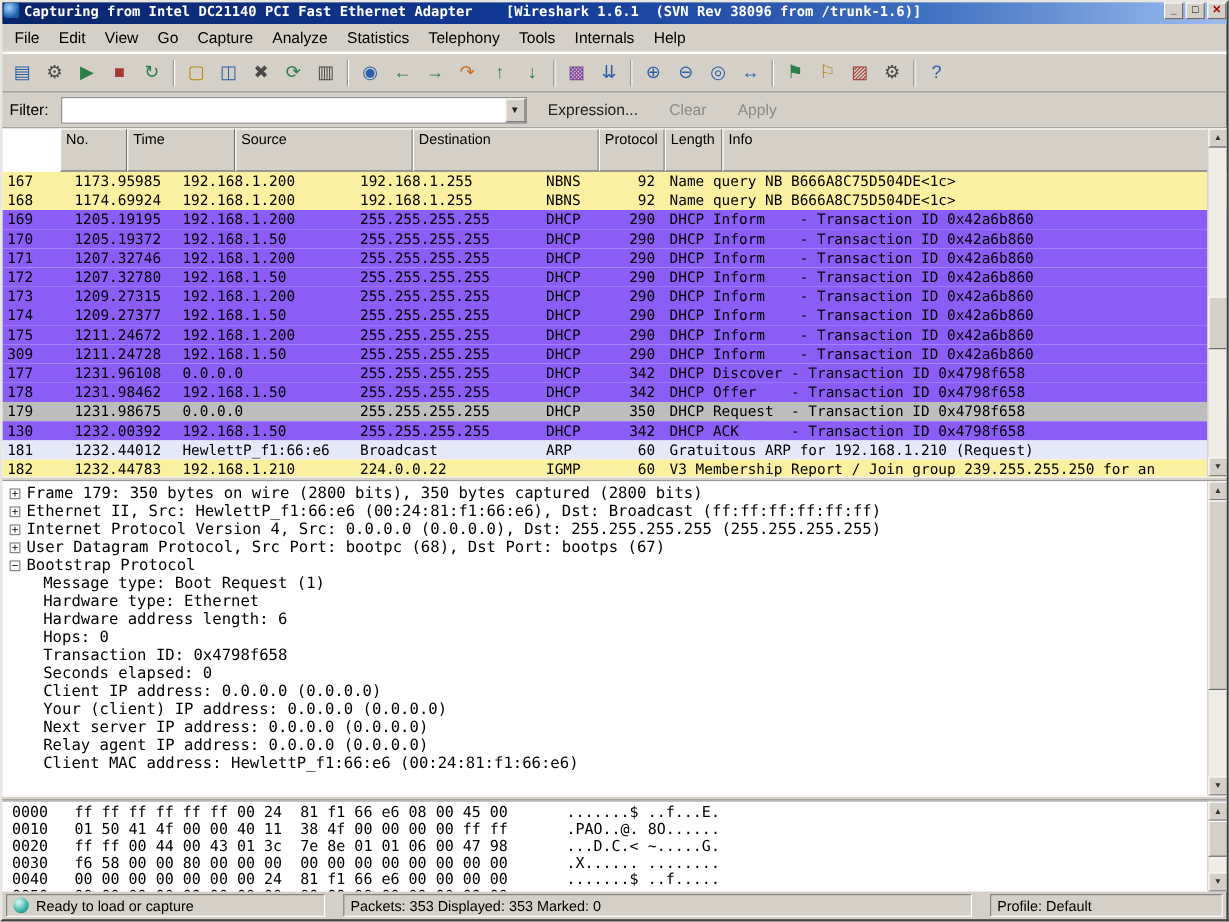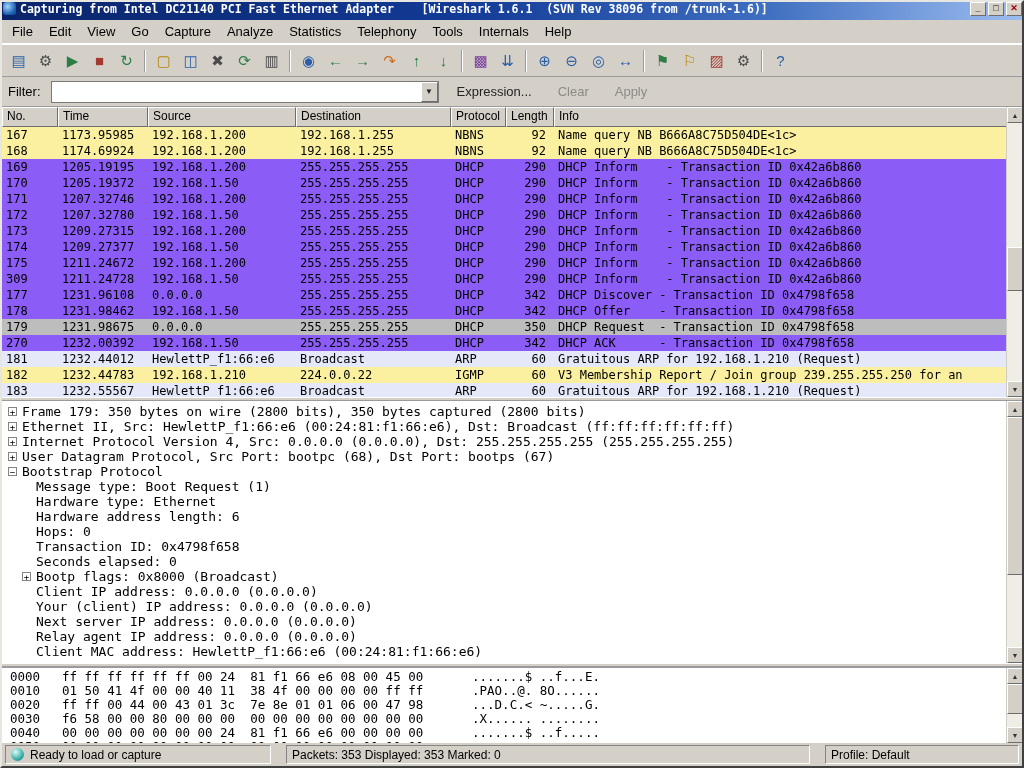--- a/index.html
+++ b/index.html
@@ -32,21 +32,21 @@
   .filterbar { flex: 0 0 30px; display: flex; align-items: center; gap: 10px; padding: 0 6px; border-bottom: 1px solid #9a9a9a; }
   .filter-label { font-size: 13px; }
   .filter-combo { width: 388px; height: 22px; background: #fff; border: 1px solid #7a7a7a; display: flex; }
   .filter-input { flex: 1; border: none; outline: none; font-size: 13px; padding: 0 3px; background: #fff; font-family: "Liberation Sans", sans-serif; }
   .combo-btn { width: 17px; background: #d4d0c8; border: 1px solid; border-color: #fff #6d6d6d #6d6d6d #fff; font-size: 8px; display: flex; align-items: center; justify-content: center; color: #222; }
   .flat-btn { font-size: 13px; padding: 3px 8px; background: transparent; border: none; font-family: "Liberation Sans", sans-serif; color: #222; }
   .flat-btn.dim { color: #8a8a86; }
 
   
   .plist { flex: 0 0 290px; position: relative; background: #fff; overflow: hidden; }
-  .plist-header { display: flex; height: 20px; }
+  .plist-header { display: flex; height: 36px; margin-left: 48px; }
   .hcell { background: #d4d0c8; border: 1px solid; border-color: #fff #6d6d6d #6d6d6d #fff; font-size: 12px; padding: 1px 0 0 4px; overflow: hidden; white-space: nowrap; }
   .c-no { width: 56px; flex: 0 0 56px; }
   .c-time { width: 90px; flex: 0 0 90px; }
   .c-src { width: 148px; flex: 0 0 148px; }
   .c-dst { width: 155px; flex: 0 0 155px; }
   .c-proto { width: 55px; flex: 0 0 55px; }
   .c-len { width: 48px; flex: 0 0 48px; }
   .c-info { flex: 1; }
   .plist-body { height: 272px; overflow: hidden; font-family: "DejaVu Sans Mono", monospace; font-size: 12px; }
   .prow { display: flex; height: 16px; line-height: 16px; }
@@ -346,21 +346,21 @@
         <div class="prow selected">
         <span class="c-no">179</span>
         <span class="c-time">1231.98675</span>
         <span class="c-src">0.0.0.0</span>
         <span class="c-dst">255.255.255.255</span>
         <span class="c-proto">DHCP</span>
         <span class="c-len">350</span>
         <span class="c-info">DHCP Request  - Transaction ID 0x4798f658</span>
       </div>
         <div class="prow dhcp">
-        <span class="c-no">270</span>
+        <span class="c-no">130</span>
         <span class="c-time">1232.00392</span>
         <span class="c-src">192.168.1.50</span>
         <span class="c-dst">255.255.255.255</span>
         <span class="c-proto">DHCP</span>
         <span class="c-len">342</span>
         <span class="c-info">DHCP ACK      - Transaction ID 0x4798f658</span>
       </div>
         <div class="prow arp">
         <span class="c-no">181</span>
         <span class="c-time">1232.44012</span>
@@ -438,24 +438,20 @@
       </div>
         <div class="dline i1">
         <span class="exp none"></span>
         <span>Transaction ID: 0x4798f658</span>
       </div>
         <div class="dline i1">
         <span class="exp none"></span>
         <span>Seconds elapsed: 0</span>
       </div>
         <div class="dline i1">
-        <span class="exp plus"></span>
-        <span>Bootp flags: 0x8000 (Broadcast)</span>
-      </div>
-        <div class="dline i1">
         <span class="exp none"></span>
         <span>Client IP address: 0.0.0.0 (0.0.0.0)</span>
       </div>
         <div class="dline i1">
         <span class="exp none"></span>
         <span>Your (client) IP address: 0.0.0.0 (0.0.0.0)</span>
       </div>
         <div class="dline i1">
         <span class="exp none"></span>
         <span>Next server IP address: 0.0.0.0 (0.0.0.0)</span>

